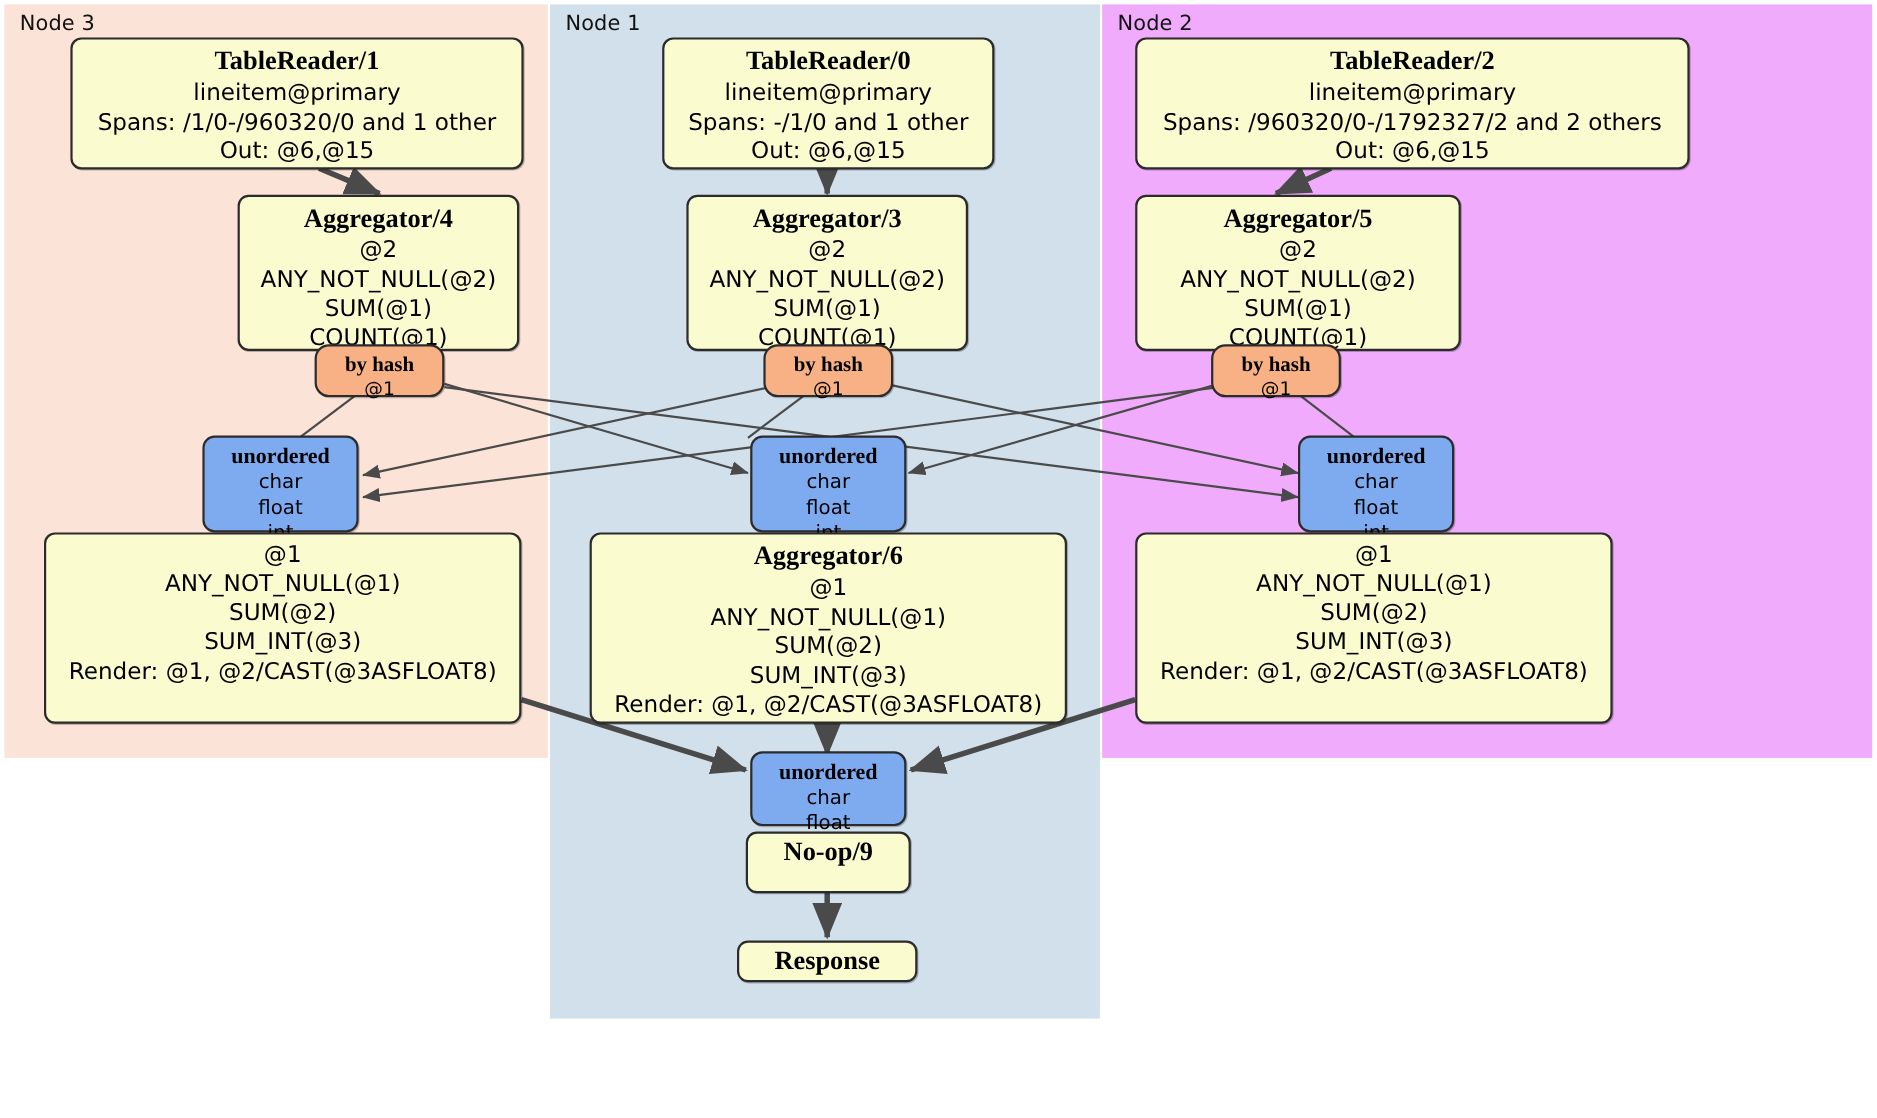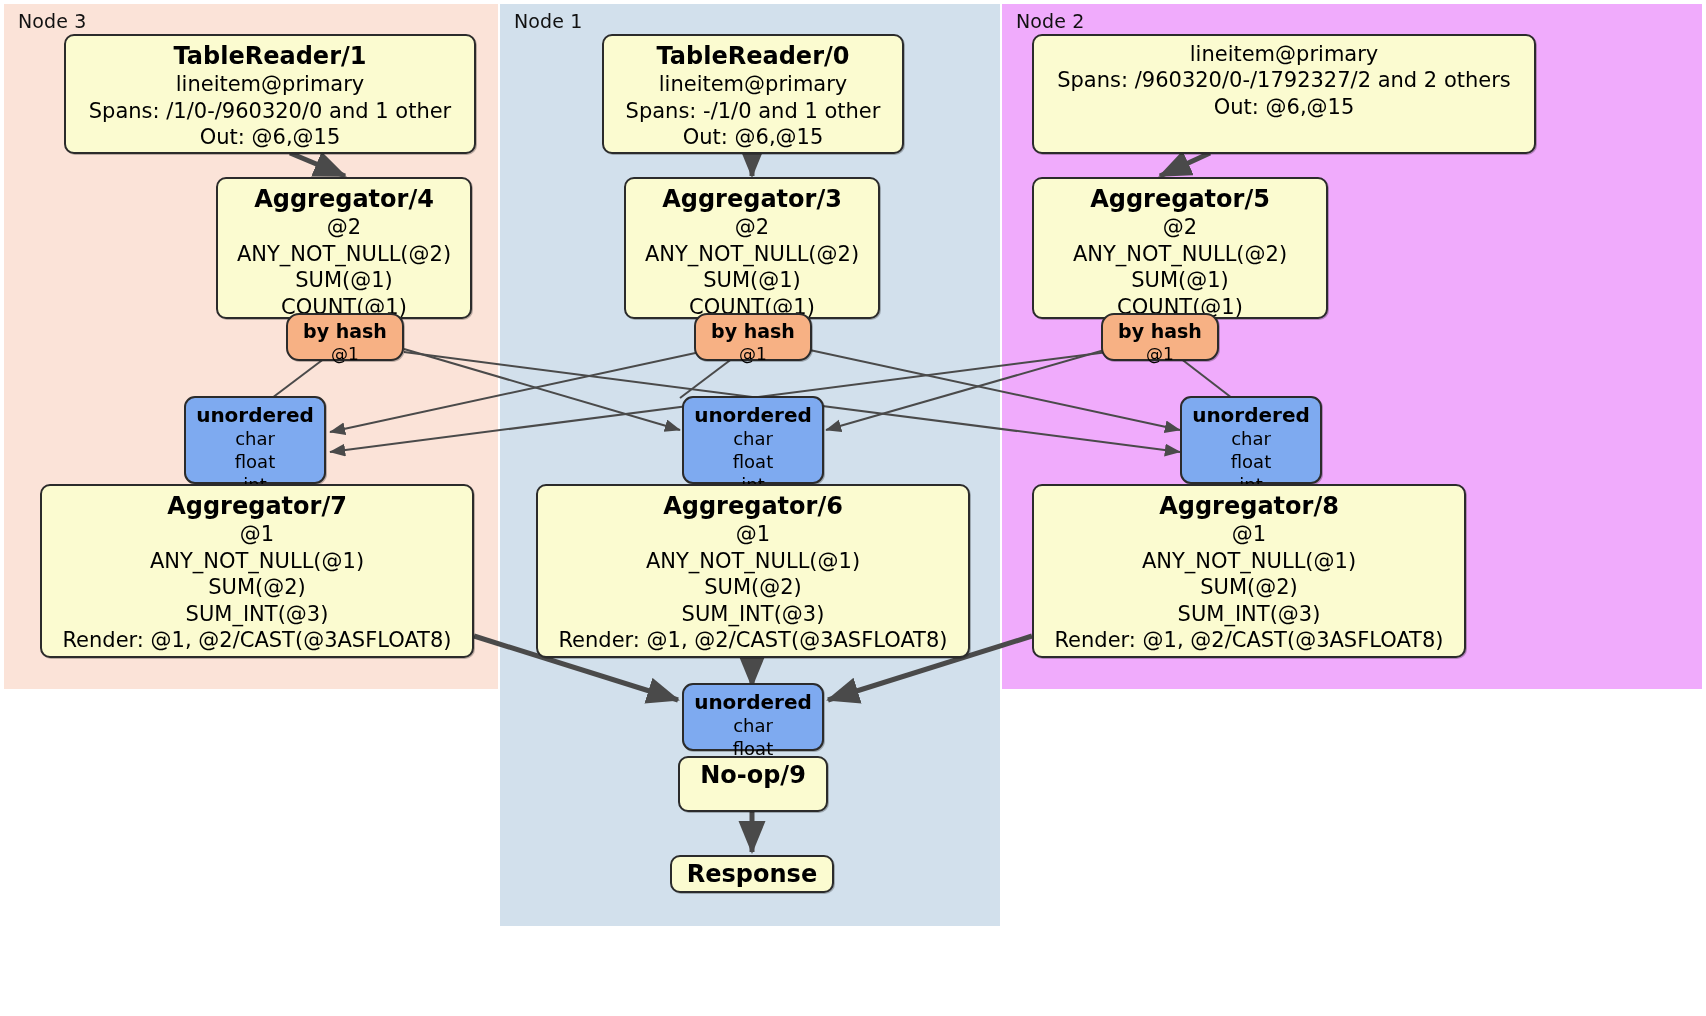--- a/index.html
+++ b/index.html
@@ -61,20 +61,21 @@
     color: #000000;
     line-height: 1.30;
     padding-top: 5px;
     padding-bottom: 5px;
   }
   .box .title {
     font-weight: bold;
     font-size: 24px;
     line-height: 1.26;
     white-space: nowrap;
+    font-family: Liberation Serif, serif;
   }
   .box .line {
     font-size: 21px;
     line-height: 1.26;
     white-space: nowrap;
   }
 
   .proc {
     background: #fbfbd0;
     box-shadow: 1px 1px 0 rgba(0,0,0,0.25);
@@ -157,20 +158,21 @@
   </div>
 
   <div class="box proc" id="tr0" style="left:602px; top:34px; width:302px; height:120px;text-align:center;">
     <div class="title">TableReader/0</div>
     <div class="line">lineitem@primary</div>
     <div class="line">Spans: -/1/0 and 1 other</div>
     <div class="line">Out: @6,@15</div>
   </div>
 
   <div class="box proc" id="tr2" style="left:1032px; top:34px; width:504px; height:120px;">
+    <div class="title">TableReader/2</div>
     <div class="line">lineitem@primary</div>
     <div class="line">Spans: /960320/0-/1792327/2 and 2 others</div>
     <div class="line">Out: @6,@15</div>
   </div>
 
   <div class="box proc" id="agg4" style="left:216px; top:177px; width:256px; height:142px;">
     <div class="title">Aggregator/4</div>
     <div class="line">@2</div>
     <div class="line">ANY_NOT_NULL(@2)</div>
     <div class="line">SUM(@1)</div>
@@ -223,39 +225,37 @@
   </div>
 
   <div class="box receiver" id="rx8" style="left:1180px; top:396px; width:142px; height:88px;">
     <div class="title">unordered</div>
     <div class="line">char</div>
     <div class="line">float</div>
     <div class="line">int</div>
   </div>
 
   <div class="box proc" id="agg7" style="left:40px; top:484px; width:434px; height:174px;">
-    <div class="title">Aggregator/7</div>
     <div class="line">@1</div>
     <div class="line">ANY_NOT_NULL(@1)</div>
     <div class="line">SUM(@2)</div>
     <div class="line">SUM_INT(@3)</div>
     <div class="line">Render: @1, @2/CAST(@3ASFLOAT8)</div>
   </div>
 
   <div class="box proc" id="agg6" style="left:536px; top:484px; width:434px; height:174px;">
     <div class="title">Aggregator/6</div>
     <div class="line">@1</div>
     <div class="line">ANY_NOT_NULL(@1)</div>
     <div class="line">SUM(@2)</div>
     <div class="line">SUM_INT(@3)</div>
     <div class="line">Render: @1, @2/CAST(@3ASFLOAT8)</div>
   </div>
 
   <div class="box proc" id="agg8" style="left:1032px; top:484px; width:434px; height:174px;">
-    <div class="title">Aggregator/8</div>
     <div class="line">@1</div>
     <div class="line">ANY_NOT_NULL(@1)</div>
     <div class="line">SUM(@2)</div>
     <div class="line">SUM_INT(@3)</div>
     <div class="line">Render: @1, @2/CAST(@3ASFLOAT8)</div>
   </div>
 
   <div class="box receiver" id="rx-final" style="left:682px; top:683px; width:142px; height:68px;">
     <div class="title">unordered</div>
     <div class="line">char</div>

